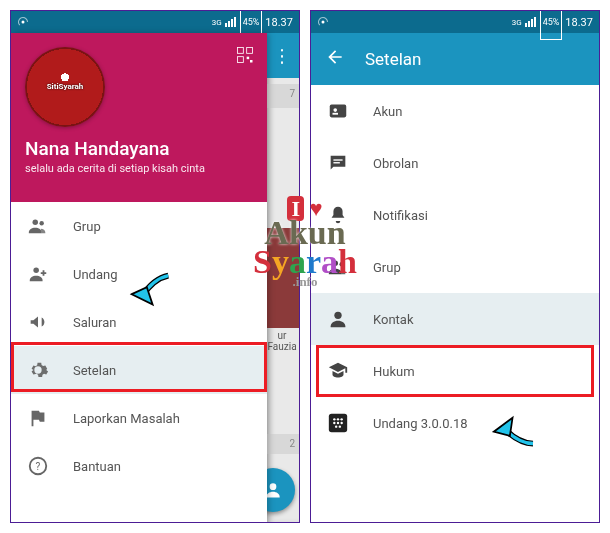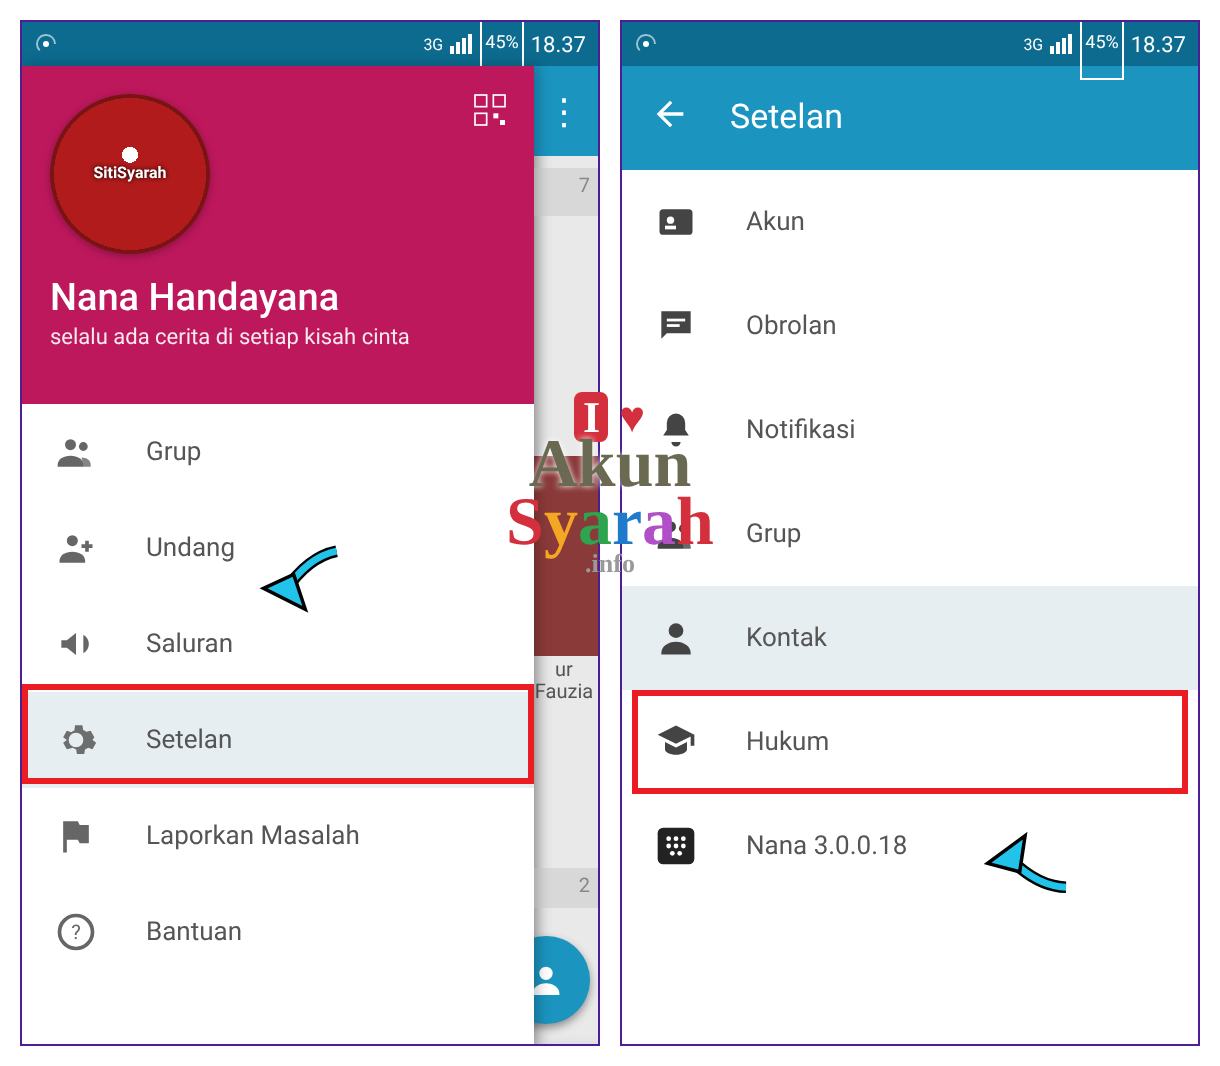--- a/index.html
+++ b/index.html
@@ -371,21 +371,21 @@
               <circle cx="8" cy="8" r="1.3" fill="#fff"></circle>
               <circle cx="12" cy="8" r="1.3" fill="#fff"></circle>
               <circle cx="16" cy="8" r="1.3" fill="#fff"></circle>
               <circle cx="8" cy="12" r="1.3" fill="#fff"></circle>
               <circle cx="12" cy="12" r="1.3" fill="#fff"></circle>
               <circle cx="16" cy="12" r="1.3" fill="#fff"></circle>
               <circle cx="10" cy="16" r="1.3" fill="#fff"></circle>
               <circle cx="14" cy="16" r="1.3" fill="#fff"></circle>
             </svg>
           </span>
-        <span>Nana 3.0.0.18</span>
+        <span>Undang 3.0.0.18</span>
       </div>
     </div>
 
     <div class="redbox" style="top:334px;left:5px;width:278px;height:52px"></div>
     <svg class="arrow" style="top:390px;left:170px;transform:scaleY(-1) rotate(10deg)" viewBox="0 0 100 100">
       <path d="M85 20 Q60 25 40 55" fill="none" stroke="#000" stroke-width="10"></path>
       <path d="M85 20 Q60 25 40 55" fill="none" stroke="#22c3ea" stroke-width="6"></path>
       <path d="M22 52 L48 40 L58 70 Z" fill="#22c3ea" stroke="#000" stroke-width="3"></path>
     </svg>
   </div>

